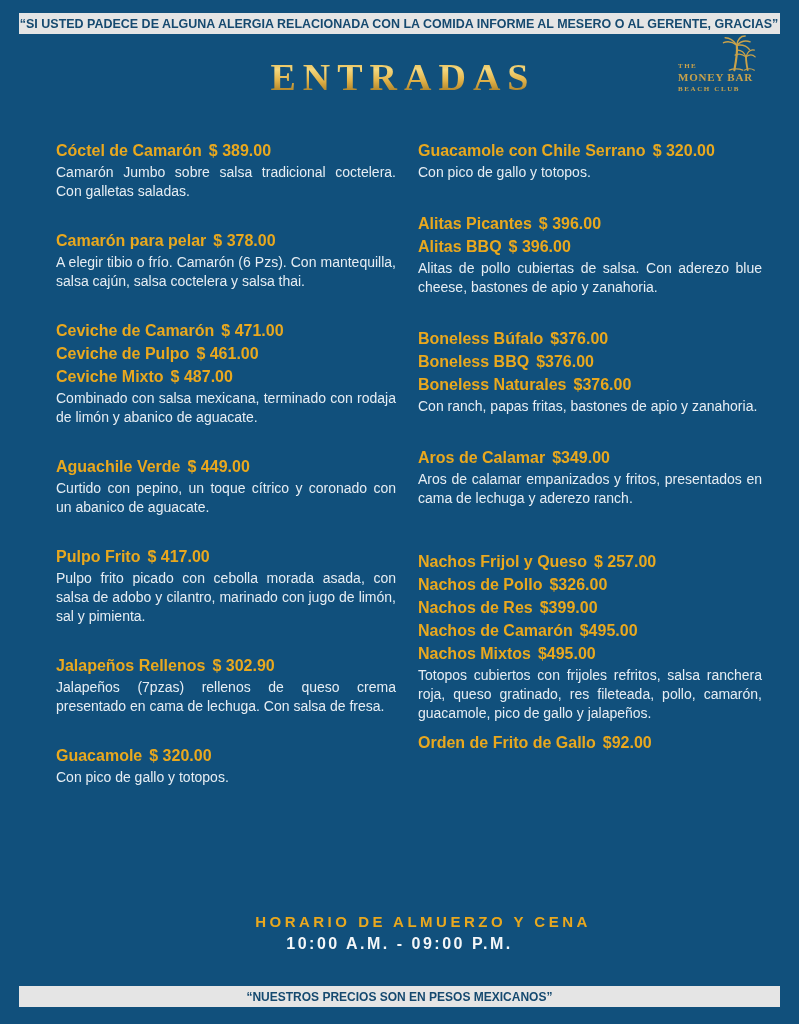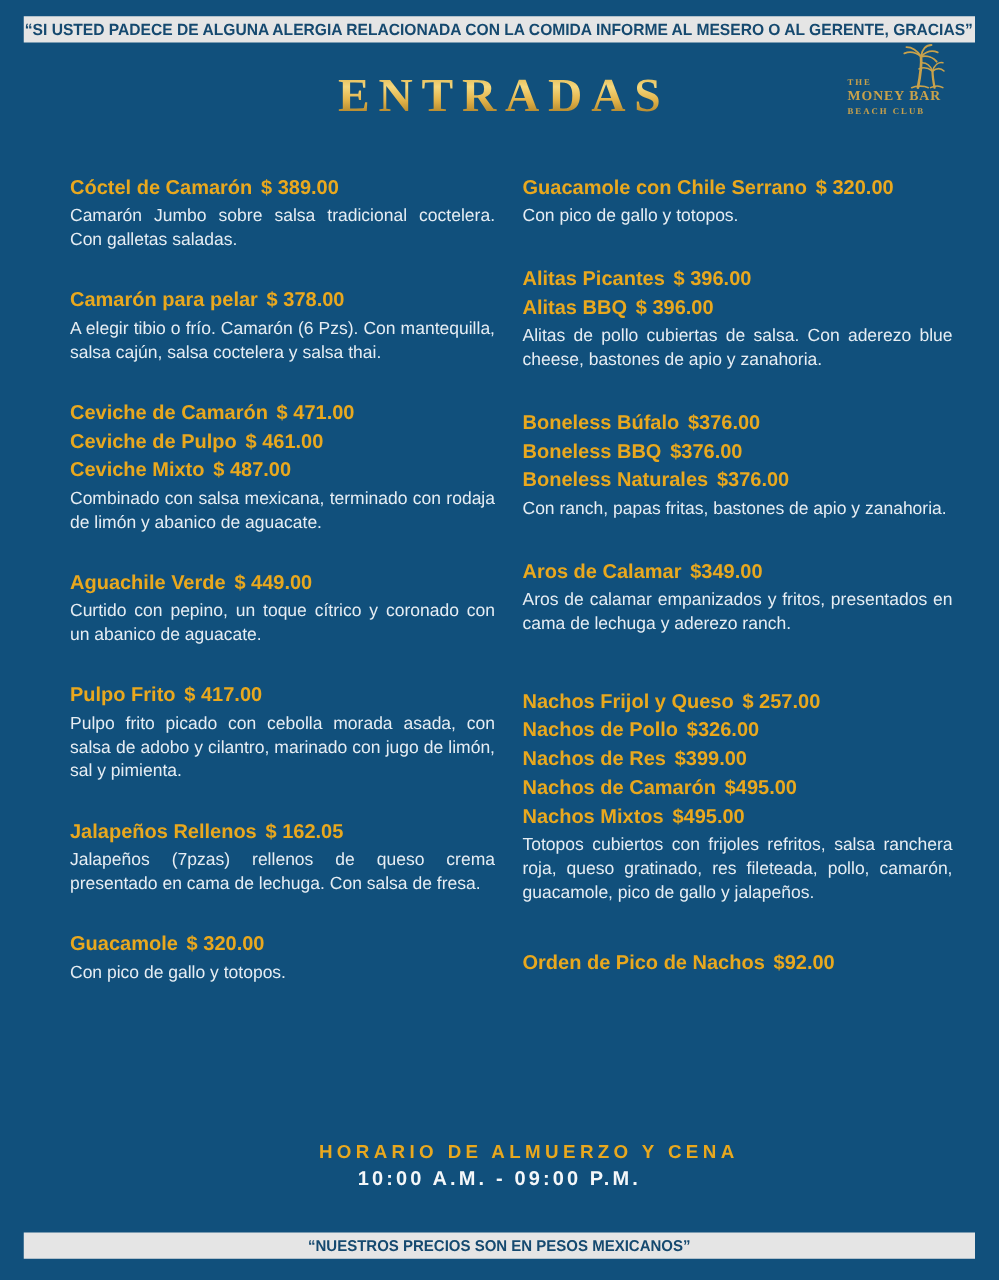--- a/index.html
+++ b/index.html
@@ -42,21 +42,21 @@
     -webkit-background-clip:text; background-clip:text; color:transparent;
   }
 
   .columns { position:absolute; top:139px; left:56px; display:flex; }
   .col { width:340px; }
   .col + .col { margin-left:22px; width:344px; }
 
   .group { margin-bottom:28px; }
   #col-right .group { margin-bottom:30px; }
   #col-right .group:nth-child(4) { margin-bottom:42px; }
-  #col-right .group:nth-child(5) { margin-bottom:36px; }
+  #col-right .group:nth-child(5) { margin-bottom:8px; }
 
   .item-line {
     font-size:16px; font-weight:700; color:#E9A81E;
     line-height:23px; white-space:nowrap;
   }
   .item-price { margin-left:7px; }
   .desc {
     margin:1px 0 0 0;
     font-size:14px; line-height:19px;
     color:#E6EDF3; text-align:justify;
@@ -118,21 +118,21 @@
       </div>
       <div class="group">
         <div class="item-line"><span class="item-name">Aguachile Verde</span><span class="item-price">$ 449.00</span></div>
         <p class="desc">Curtido con pepino, un toque cítrico y coronado con un abanico de aguacate.</p>
       </div>
       <div class="group">
         <div class="item-line"><span class="item-name">Pulpo Frito</span><span class="item-price">$ 417.00</span></div>
         <p class="desc">Pulpo frito picado con cebolla morada asada, con salsa de adobo y cilantro, marinado con jugo de limón, sal y pimienta.</p>
       </div>
       <div class="group">
-        <div class="item-line"><span class="item-name">Jalapeños Rellenos</span><span class="item-price">$ 162.05</span></div>
+        <div class="item-line"><span class="item-name">Jalapeños Rellenos</span><span class="item-price">$ 302.90</span></div>
         <p class="desc">Jalapeños (7pzas) rellenos de queso crema presentado en cama de lechuga. Con salsa de fresa.</p>
       </div>
       <div class="group">
         <div class="item-line"><span class="item-name">Guacamole</span><span class="item-price">$ 320.00</span></div>
         <p class="desc">Con pico de gallo y totopos.</p>
       </div>
     </div>
   <div class="col" id="col-right">
       <div class="group">
         <div class="item-line"><span class="item-name">Guacamole con Chile Serrano</span><span class="item-price">$ 320.00</span></div>
@@ -155,21 +155,21 @@
       </div>
       <div class="group">
         <div class="item-line"><span class="item-name">Nachos Frijol y Queso</span><span class="item-price">$ 257.00</span></div>
         <div class="item-line"><span class="item-name">Nachos de Pollo</span><span class="item-price">$326.00</span></div>
         <div class="item-line"><span class="item-name">Nachos de Res</span><span class="item-price">$399.00</span></div>
         <div class="item-line"><span class="item-name">Nachos de Camarón</span><span class="item-price">$495.00</span></div>
         <div class="item-line"><span class="item-name">Nachos Mixtos</span><span class="item-price">$495.00</span></div>
         <p class="desc">Totopos cubiertos con frijoles refritos, salsa ranchera roja, queso gratinado, res fileteada, pollo, camarón, guacamole, pico de gallo y jalapeños.</p>
       </div>
       <div class="group">
-        <div class="item-line"><span class="item-name">Orden de Pico de Nachos</span><span class="item-price">$92.00</span></div>
+        <div class="item-line"><span class="item-name">Orden de Frito de Gallo</span><span class="item-price">$92.00</span></div>
       </div>
     </div>
 </div>
 
 <div class="footer">
   <div class="hours-title">HORARIO DE ALMUERZO Y CENA</div>
   <div class="hours-time">10:00 A.M. - 09:00 P.M.</div>
 </div>
 
 <div class="banner bottom">

